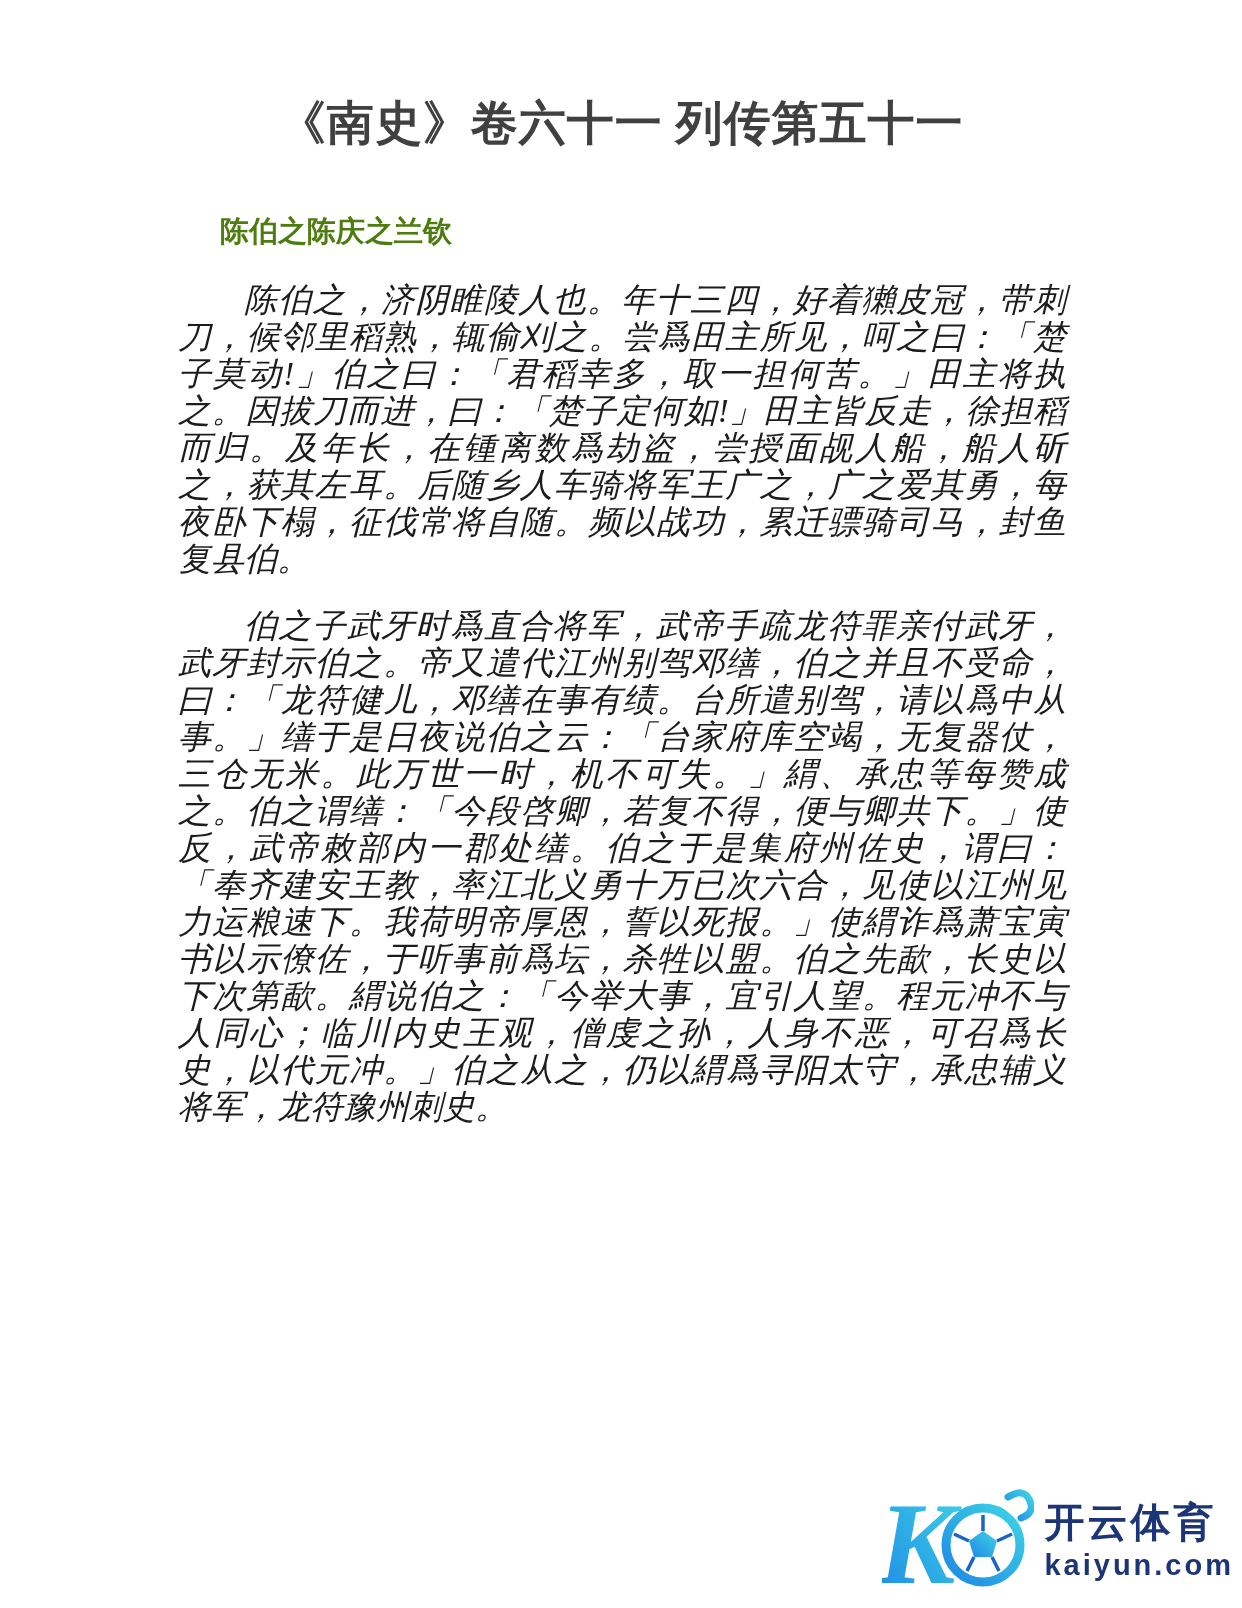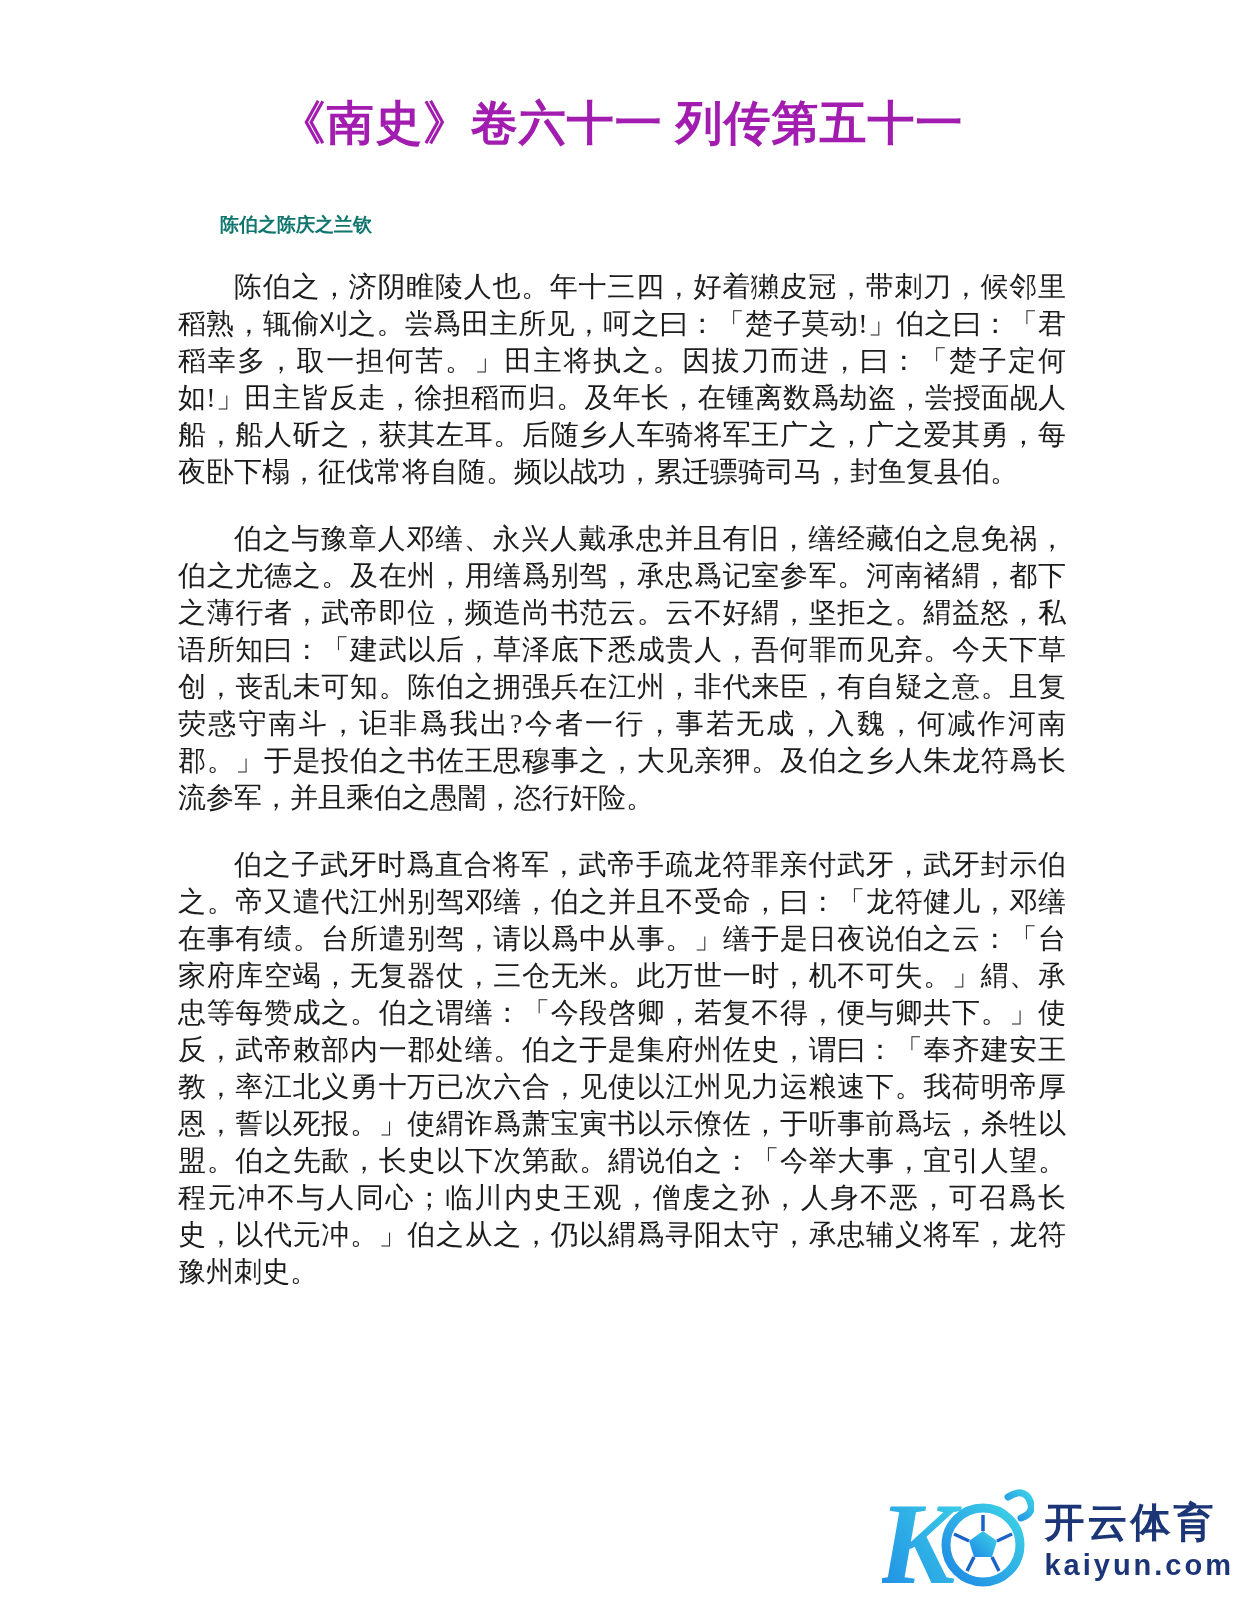--- a/index.html
+++ b/index.html
@@ -12,41 +12,42 @@
     color: #1c1c1c;
     overflow: hidden;
   }
   .title {
     margin: 0;
     padding-top: 92px;
     text-align: center;
     font-size: 47px;
     font-weight: 700;
     letter-spacing: 1px;
-    color: #a21caf;
+    color: #404040;
   }
   .content {
     position: absolute;
     left: 178px;
     top: 212px;
     width: 888px;
   }
   .section-heading {
     margin: 0 0 3px 42px;
-    font-size: 19px;
+    font-size: 29px;
     font-weight: 700;
-    color: #0f766e;
+    color: #4d7c0f;
   }
   .content p.body-para {
     margin: 30px 0 0 0;
-    font-size: 28px;
+    font-size: 33px;
     line-height: 37px;
     text-align: justify;
     text-indent: 2em;
     color: #1c1c1c;
+    font-style: italic;
   }
   .footer-logo {
     position: absolute;
     right: 8px;
     bottom: 10px;
     display: flex;
     align-items: center;
     gap: 10px;
     cursor: pointer;
   }
@@ -77,21 +78,20 @@
 <body>
 
 <div class="page">
 
   <h1 class="title">《南史》卷六十一 列传第五十一</h1>
 
   <div class="content">
     <h2 class="section-heading">陈伯之陈庆之兰钦</h2>
 
     <p class="body-para">陈伯之，济阴睢陵人也。年十三四，好着獺皮冠，带刺刀，候邻里稻熟，辄偷刈之。尝爲田主所见，呵之曰：「楚子莫动!」伯之曰：「君稻幸多，取一担何苦。」田主将执之。因拔刀而进，曰：「楚子定何如!」田主皆反走，徐担稻而归。及年长，在锺离数爲劫盗，尝授面觇人船，船人斫之，获其左耳。后随乡人车骑将军王广之，广之爱其勇，每夜卧下榻，征伐常将自随。频以战功，累迁骠骑司马，封鱼复县伯。</p>
-    <p class="body-para">伯之与豫章人邓缮、永兴人戴承忠并且有旧，缮经藏伯之息免祸，伯之尤德之。及在州，用缮爲别驾，承忠爲记室参军。河南褚緭，都下之薄行者，武帝即位，频造尚书范云。云不好緭，坚拒之。緭益怒，私语所知曰：「建武以后，草泽底下悉成贵人，吾何罪而见弃。今天下草创，丧乱未可知。陈伯之拥强兵在江州，非代来臣，有自疑之意。且复荧惑守南斗，讵非爲我出?今者一行，事若无成，入魏，何减作河南郡。」于是投伯之书佐王思穆事之，大见亲狎。及伯之乡人朱龙符爲长流参军，并且乘伯之愚闇，恣行奸险。</p>
     <p class="body-para">伯之子武牙时爲直合将军，武帝手疏龙符罪亲付武牙，武牙封示伯之。帝又遣代江州别驾邓缮，伯之并且不受命，曰：「龙符健儿，邓缮在事有绩。台所遣别驾，请以爲中从事。」缮于是日夜说伯之云：「台家府库空竭，无复器仗，三仓无米。此万世一时，机不可失。」緭、承忠等每赞成之。伯之谓缮：「今段啓卿，若复不得，便与卿共下。」使反，武帝敕部内一郡处缮。伯之于是集府州佐史，谓曰：「奉齐建安王教，率江北义勇十万已次六合，见使以江州见力运粮速下。我荷明帝厚恩，誓以死报。」使緭诈爲萧宝寅书以示僚佐，于听事前爲坛，杀牲以盟。伯之先歃，长史以下次第歃。緭说伯之：「今举大事，宜引人望。程元冲不与人同心；临川内史王观，僧虔之孙，人身不恶，可召爲长史，以代元冲。」伯之从之，仍以緭爲寻阳太守，承忠辅义将军，龙符豫州刺史。</p>
   </div>
 
   <div class="footer-logo">
     <svg class="logo-mark" width="152" height="115" viewBox="0 0 152 115">
       <defs>
         <linearGradient id="kg" x1="0%" y1="100%" x2="100%" y2="0%">
           <stop offset="0" stop-color="#1e88e5"></stop>
           <stop offset="1" stop-color="#3ed4e6"></stop>
         </linearGradient>

